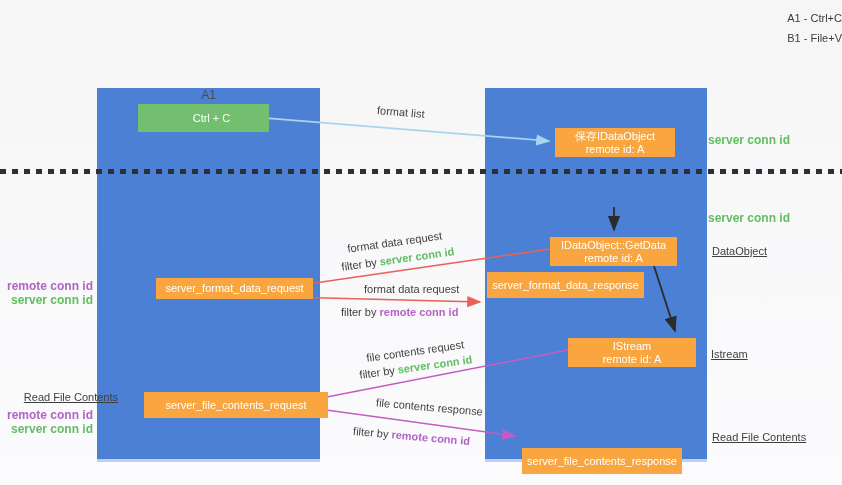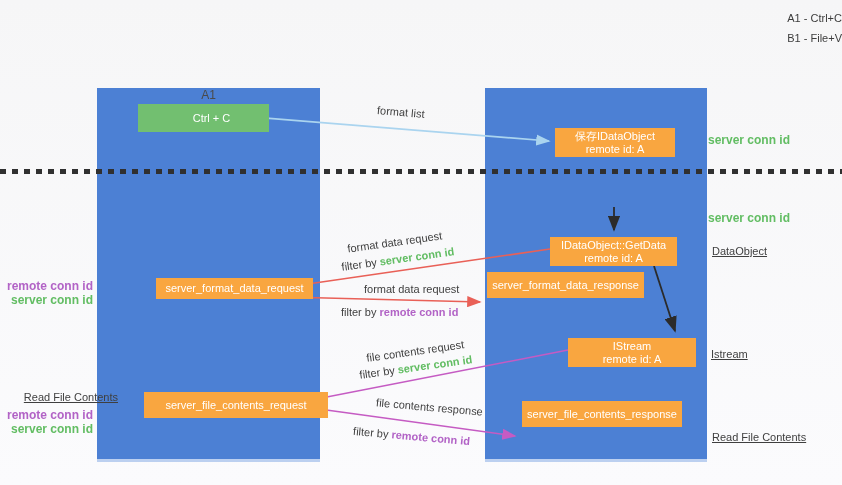--- a/index.html
+++ b/index.html
@@ -85,21 +85,21 @@
   </div>
   <div class="abs node node-orange z4" style="left:550px;top:237px;width:127px;height:29px;">
     <span><span>IDataObject::GetData</span><br><span>remote id: A</span></span>
   </div>
   <div class="abs node node-orange z4" style="left:487px;top:272px;width:157px;height:26px;">
     <span>server_format_data_response</span>
   </div>
   <div class="abs node node-orange z4" style="left:568px;top:338px;width:128px;height:29px;">
     <span><span>IStream</span><br><span>remote id: A</span></span>
   </div>
-  <div class="abs node node-orange z4" style="left:522px;top:401px;width:160px;height:26px;">
+  <div class="abs node node-orange z4" style="left:522px;top:448px;width:160px;height:26px;">
     <span>server_file_contents_response</span>
   </div>
 
   <div class="abs lbl rot-dn z4" style="left:377px;top:106px;">format list</div>
 
   <div class="abs lbl rot-up z4" style="left:347px;top:236px;">format data request</div>
   <div class="abs lbl rot-up z4" style="left:341px;top:253px;"><span>filter by </span><span class="green-b">server conn id</span></div>
 
   <div class="abs lbl z4" style="left:364px;top:283px;">format data request</div>
   <div class="abs lbl z4" style="left:341px;top:306px;"><span>filter by </span><span class="purple-b">remote conn id</span></div>

